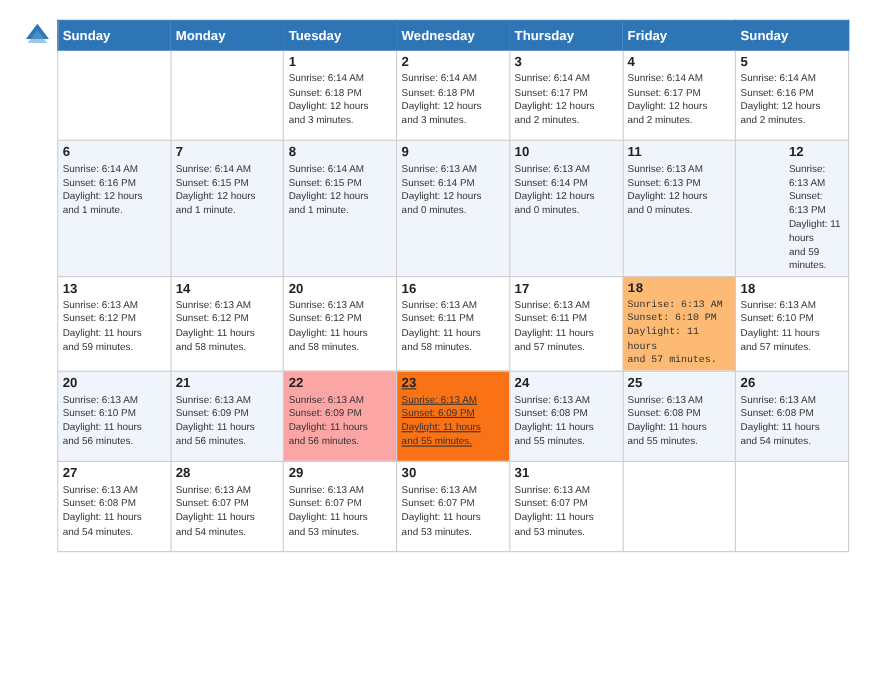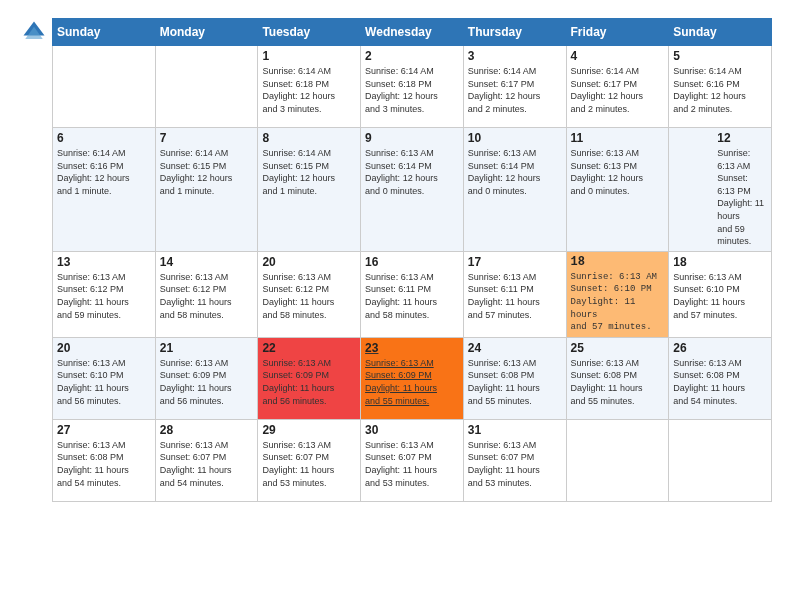--- a/index.html
+++ b/index.html
@@ -289,21 +289,21 @@
 Daylight: 11 hours
 and 56 minutes.</div>
           </td>
           <td style="background-color: rgb(240, 245, 251);">
             <span class="day-num">21</span>
             <div class="day-info" style="white-space: pre-line;">Sunrise: 6:13 AM
 Sunset: 6:09 PM
 Daylight: 11 hours
 and 56 minutes.</div>
           </td>
-          <td style="background-color: #ef4444;">
+          <td style="background-color: #fca5a5;">
             <span class="day-num">22</span>
             <div class="day-info" style="white-space: pre-line;">Sunrise: 6:13 AM
 Sunset: 6:09 PM
 Daylight: 11 hours
 and 56 minutes.</div>
           </td>
           <td style="background-color: #f97316; text-decoration: underline;">
             <span class="day-num">23</span>
             <div class="day-info" style="white-space: pre-line;">Sunrise: 6:13 AM
 Sunset: 6:09 PM

